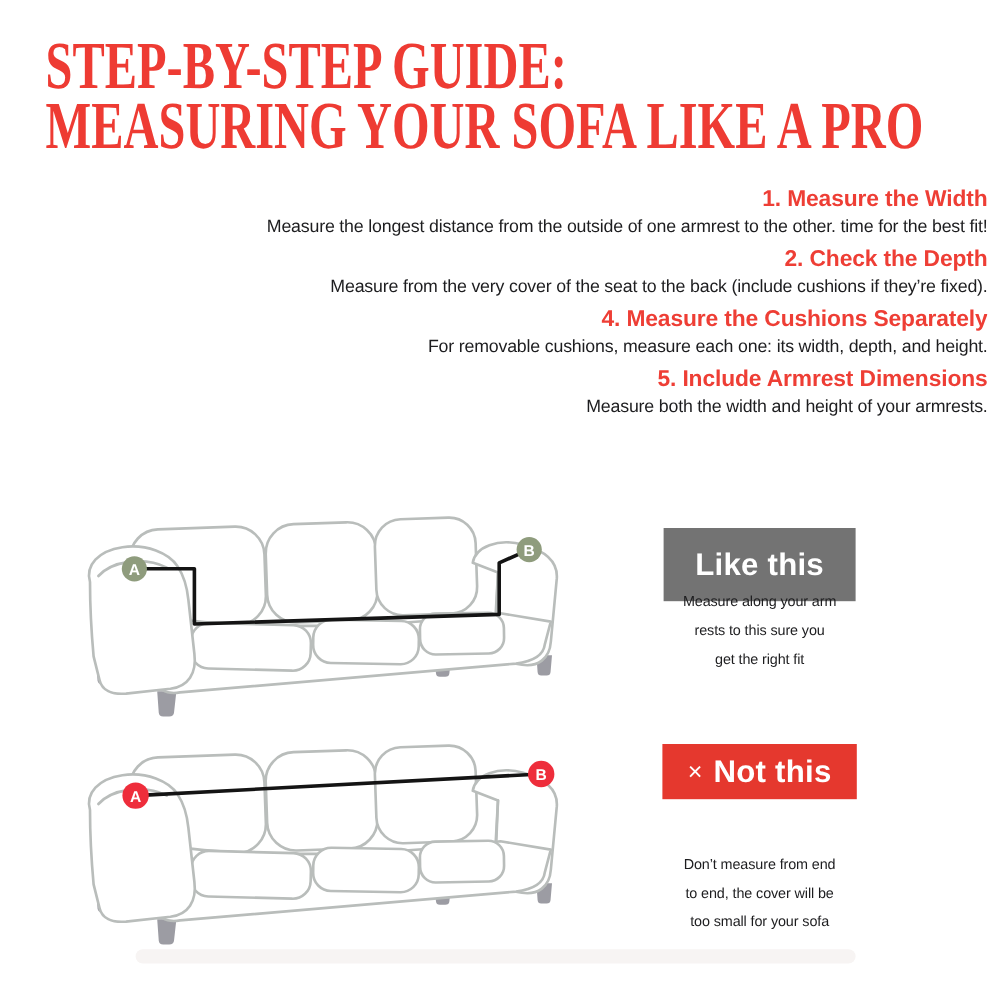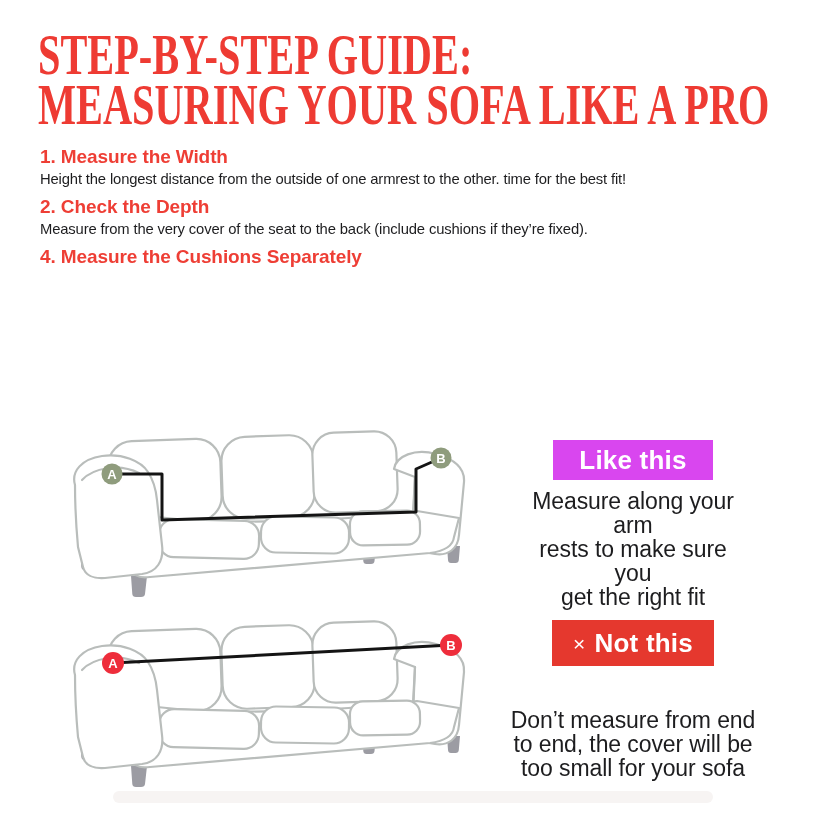--- a/index.html
+++ b/index.html
@@ -3,38 +3,38 @@
 <meta charset="utf-8">
 <style>
   html,body{margin:0;padding:0;background:#fff;}
   .page{position:relative;width:823px;height:823px;background:#ffffff;overflow:hidden;
         font-family:"Liberation Sans",sans-serif;color:#1d1d1f;}
   
   .title{position:absolute;left:38px;top:30px;transform:scaleX(0.72);transform-origin:0 0;
          font-family:"Liberation Serif",serif;font-weight:700;color:#ee3b33;
          font-size:56px;line-height:50px;letter-spacing:0px;white-space:nowrap;}
   
-  .steps{position:absolute;left:40px;top:146px;width:783px;}
+  .steps{position:absolute;left:40px;top:156px;width:783px;text-align:right;}
   .step{margin:0 0 7px 0;}
   .step h2{margin:0 0 3px 0;font-size:19px;line-height:21px;font-weight:700;color:#ee3e35;
            white-space:pre-wrap;letter-spacing:-0.1px;}
   .step p{margin:0;font-size:14.8px;line-height:19px;font-weight:400;color:#1d1d1f;
           letter-spacing:-0.15px;white-space:nowrap;}
   
   .sofa{position:absolute;left:45px;width:460px;height:190px;}
   .sofa-like{top:425px;}
   .sofa-not{top:615px;}
   
   .badge{position:absolute;display:flex;align-items:center;justify-content:center;
          color:#fff;font-weight:700;font-size:26px;letter-spacing:0.2px;}
-  .badge-like{left:553px;top:440px;width:160px;height:40px;background:#d946ef;}
+  .badge-like{left:553px;top:440px;width:160px;height:61px;background:#737373;}
   .badge-not{left:552px;top:620px;width:162px;height:46px;background:#e5382e;}
   .badge-not .x{font-weight:400;font-size:21px;margin-right:9px;position:relative;top:1px;}
   
-  .caption{position:absolute;text-align:center;font-size:23px;line-height:24px;
+  .caption{position:absolute;text-align:center;font-size:12px;line-height:24px;
            color:#1d1d1f;letter-spacing:-0.1px;}
   .caption-like{left:518px;top:489px;width:230px;}
   .caption-not{left:510px;top:708px;width:246px;}
   
   .floor-bar{position:absolute;left:113px;top:791px;width:600px;height:12px;
              background:#f7f4f3;border-radius:6px;}
   .hidden-defs{position:absolute;width:0;height:0;overflow:hidden;}
 </style>
 </head>
 <body>
@@ -72,28 +72,33 @@
   </svg>
 
   <div class="title">
     <div>STEP-BY-STEP GUIDE:</div>
     <div>MEASURING YOUR SOFA LIKE A PRO</div>
   </div>
 
   <div class="steps">
     <div class="step">
       <h2>1. Measure the Width</h2>
-      <p>Height the longest distance from the outside of one armrest to the other. time for the best fit!</p>
+      <p>Measure the longest distance from the outside of one armrest to the other. time for the best fit!</p>
     </div>
     <div class="step">
       <h2>2. Check the Depth</h2>
       <p>Measure from the very cover of the seat to the back (include cushions if they’re fixed).</p>
     </div>
     <div class="step">
       <h2>4. Measure the Cushions Separately</h2>
+      <p>For removable cushions, measure each one: its width, depth, and height.</p>
+    </div>
+    <div class="step">
+      <h2>5. Include Armrest Dimensions</h2>
+      <p>Measure both the width and height of your armrests.</p>
     </div>
   </div>
 
   <svg class="sofa sofa-like" viewBox="0 0 460 190">
     <use href="#sofa-art"></use>
     <polyline points="67,49 117,49 117,95 371,87 371,44 396,33" fill="none" stroke="#141414" stroke-width="3" stroke-linejoin="round"></polyline>
     <g>
       <circle cx="67" cy="49" r="10.5" fill="#8f9c7d"></circle>
       <text x="67" y="49.5" text-anchor="middle" dominant-baseline="central" font-size="13" font-weight="bold" fill="#ffffff">A</text>
     </g>
@@ -114,21 +119,21 @@
       <circle cx="406" cy="30" r="11" fill="#ee2d3b"></circle>
       <text x="406" y="30.5" text-anchor="middle" dominant-baseline="central" font-size="13" font-weight="bold" fill="#ffffff">B</text>
     </g>
   </svg>
 
   <div class="badge badge-like">
     <span>Like this</span>
   </div>
   <div class="caption caption-like">
     <div>Measure along your arm</div>
-    <div>rests to make sure you</div>
+    <div>rests to this sure you</div>
     <div>get the right fit</div>
   </div>
 
   <div class="badge badge-not">
     <span class="x">×</span>
     <span>Not this</span>
   </div>
   <div class="caption caption-not">
     <div>Don’t measure from end</div>
     <div>to end, the cover will be</div>

